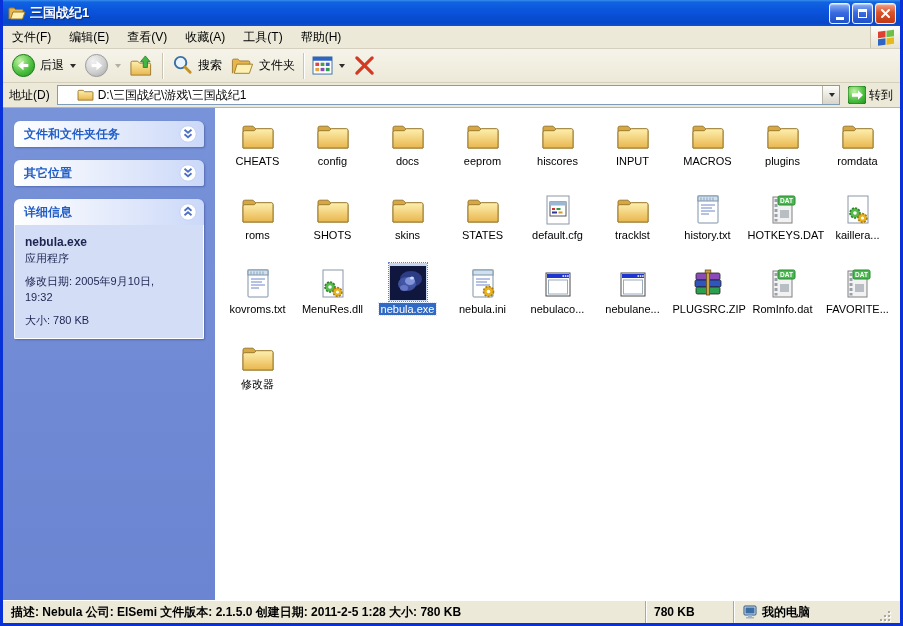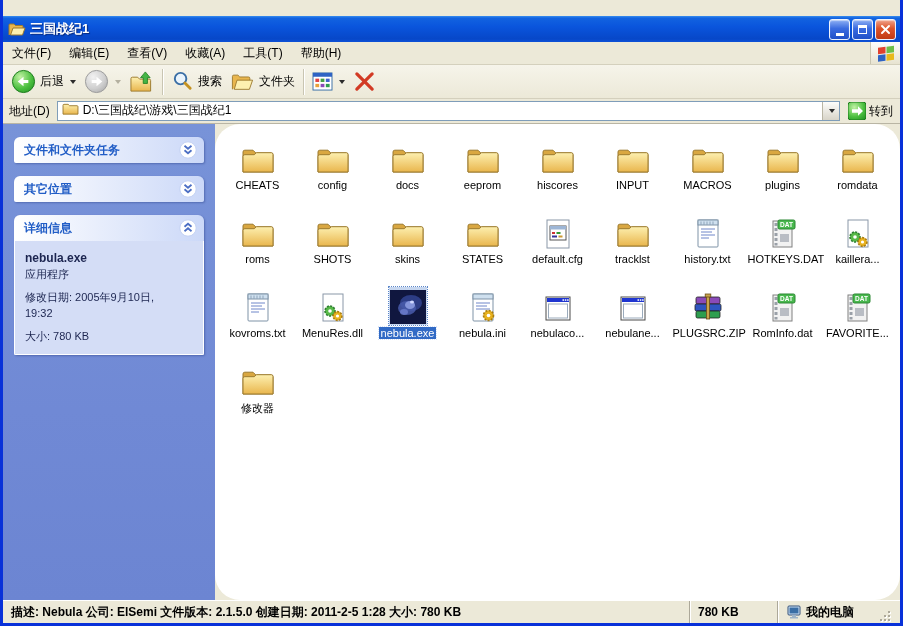--- a/index.html
+++ b/index.html
@@ -2,21 +2,21 @@
 <html><head>
 <meta charset="utf-8">
 <style>
   * { margin:0; padding:0; box-sizing:border-box; }
   html,body { width:903px; height:626px; overflow:hidden; font-family:"Liberation Sans",sans-serif; }
   .window{ width:903px; height:626px; display:flex; flex-direction:column;
     border-left:3px solid #0831d9; border-right:3px solid #0831d9; border-bottom:3px solid #0831d9;
     background:#ece9d8;}
   
   .titlebar{ height:26px; flex:0 0 26px; display:flex; align-items:center; padding:0 4px 0 5px;
-    background:linear-gradient(180deg,#388eef 0%,#1263e0 8%,#0a55dd 40%,#0747c8 88%,#0d51d8 100%);margin-top:16px;}
+    background:linear-gradient(180deg,#388eef 0%,#1263e0 8%,#0a55dd 40%,#0747c8 88%,#0d51d8 100%);}
   .title-icon{ width:18px; height:16px; display:inline-flex; margin-right:4px;}
   .title-text{ color:#fff; font-weight:bold; font-size:13px; text-shadow:1px 1px 1px #0a2a7a; flex:1;}
   .win-btn{ width:21px; height:21px; margin-left:2px; border:1px solid #eef3fd; border-radius:3px;
     display:inline-flex; align-items:center; justify-content:center;
     background:linear-gradient(180deg,#8eb0f4 0%,#3a6be0 45%,#2050c8 100%);
     box-shadow:inset 0 1px 1px rgba(255,255,255,.5);}
   .win-btn.close{ background:linear-gradient(180deg,#f0a38b 0%,#dd5329 45%,#c03a14 100%);}
   .glyph-min{ width:8px; height:3px; background:#fff; align-self:flex-end; margin:0 auto 3px;}
   .glyph-max{ width:9px; height:9px; border:1px solid #fff; border-top:3px solid #fff;}
   
@@ -31,49 +31,49 @@
     background:linear-gradient(180deg,#f6f4ea,#ece9d8); border-bottom:1px solid #d4d0bd; font-size:12px;}
   .tb-btn{ display:flex; align-items:center; gap:4px; padding:2px 4px; border-radius:3px;}
   .tb-sep{ width:1px; height:26px; background:#c9c5b2; margin:0 4px; box-shadow:1px 0 0 #fff;}
   .dd{ width:0; height:0; border-left:3.5px solid transparent; border-right:3.5px solid transparent;
     border-top:4px solid #2b2b2b; margin-left:2px;}
   .dd.dim{ border-top-color:#b4b0a0;}
   
   .addressbar{ height:25px; flex:0 0 25px; display:flex; align-items:center; gap:4px; padding:0 3px;
     background:#ece9d8; border-bottom:1px solid #b9b5a4; font-size:12px;}
   .addr-label{ color:#000; padding:0 3px;}
-  .addr-input{ flex:1; height:20px; background:#fff; border:1px solid #7f9db9; display:flex; padding-left:4px; gap:4px;}
+  .addr-input{ flex:1; height:20px; background:#fff; border:1px solid #7f9db9; display:flex; align-items:center; padding-left:19px; gap:4px;}
   .addr-drop{ width:17px; height:18px; margin-left:auto; background:linear-gradient(180deg,#fdfdfb,#d8d4c8);
     border-left:1px solid #b9b5a4; display:flex; align-items:center; justify-content:center;}
   .go-btn{ display:flex; align-items:center; gap:3px; padding:0 4px; height:24px;}
   
   .main{ flex:1; display:flex; min-height:0;}
   .sidebar{ width:212px; flex:0 0 212px; background:linear-gradient(180deg,#7893d8 0%,#7089d5 60%,#6c85d2 100%);
     padding:13px 11px; overflow:hidden;}
   .panel{ margin-bottom:13px; border-radius:6px 6px 2px 2px; overflow:hidden;
     box-shadow:1px 1px 2px rgba(20,40,110,.35);}
   .panel-header{ height:26px; display:flex; align-items:center; justify-content:space-between;
     padding:0 7px 0 10px; background:linear-gradient(90deg,#ffffff 0%,#cbd8f8 100%);
     color:#215dc6; font-weight:bold; font-size:12px;}
   .panel-body{ background:#d4ddf6; border:1px solid #fff; border-top:none; padding:9px 10px; font-size:11px; color:#1c2550; line-height:1.45;}
   .pb-name{ font-weight:bold; font-size:12px;}
   .pb-gap{ height:7px;}
-  .content{ flex:1; background:#fff; overflow:hidden; padding:11px 0 0 5px;border-radius:25px;}
+  .content{ flex:1; background:#fff; overflow:hidden; padding:3px 0 0 5px;}
   .file-grid{ display:flex; flex-wrap:wrap; width:680px;}
   .file-item{ width:75px; height:74px; display:flex; flex-direction:column; align-items:center; justify-content:flex-start; padding-top:4px;}
   .file-icon{ height:38px; display:flex; align-items:flex-end; justify-content:center; padding:1px;}
   .file-label{ font-size:11px; margin-top:2px; padding:0 2px; max-width:74px; white-space:nowrap; color:#000;}
   .file-item.selected .file-icon{ background:rgba(49,106,197,.28); outline:1px dotted #5b86c9;}
   .file-item.selected .file-label{ background:#316ac5; color:#fff; outline:1px dotted #d7e2f7;}
   
   .statusbar{ height:23px; flex:0 0 23px; background:#ece9d8; border-top:1px solid #fff; display:flex; align-items:center; font-size:12px;}
   .sb-section{ height:100%; display:flex; align-items:center; padding:0 8px;font-weight:bold;}
   .sb-desc{ flex:1; border-right:1px solid #aca899; box-shadow:1px 0 0 #fff;}
   .sb-size{ width:88px; border-right:1px solid #aca899; box-shadow:1px 0 0 #fff;}
-  .sb-loc{ width:122px; gap:4px;}
+  .sb-loc{ width:166px; gap:4px;}
   .grip{ width:13px; height:13px; align-self:flex-end; margin-left:auto; position:relative;}
   .grip span{ position:absolute; width:2px; height:2px; background:#aca899; box-shadow:1px 1px 0 #fff;}
   .g1{right:2px;bottom:2px;} .g2{right:6px;bottom:2px;} .g3{right:2px;bottom:6px;}
   .g4{right:10px;bottom:2px;} .g5{right:6px;bottom:6px;} .g6{right:2px;bottom:10px;}
   svg{ display:block;}
 </style>
 </head>
 <body>
 
 <svg width="0" height="0" style="position:absolute">

